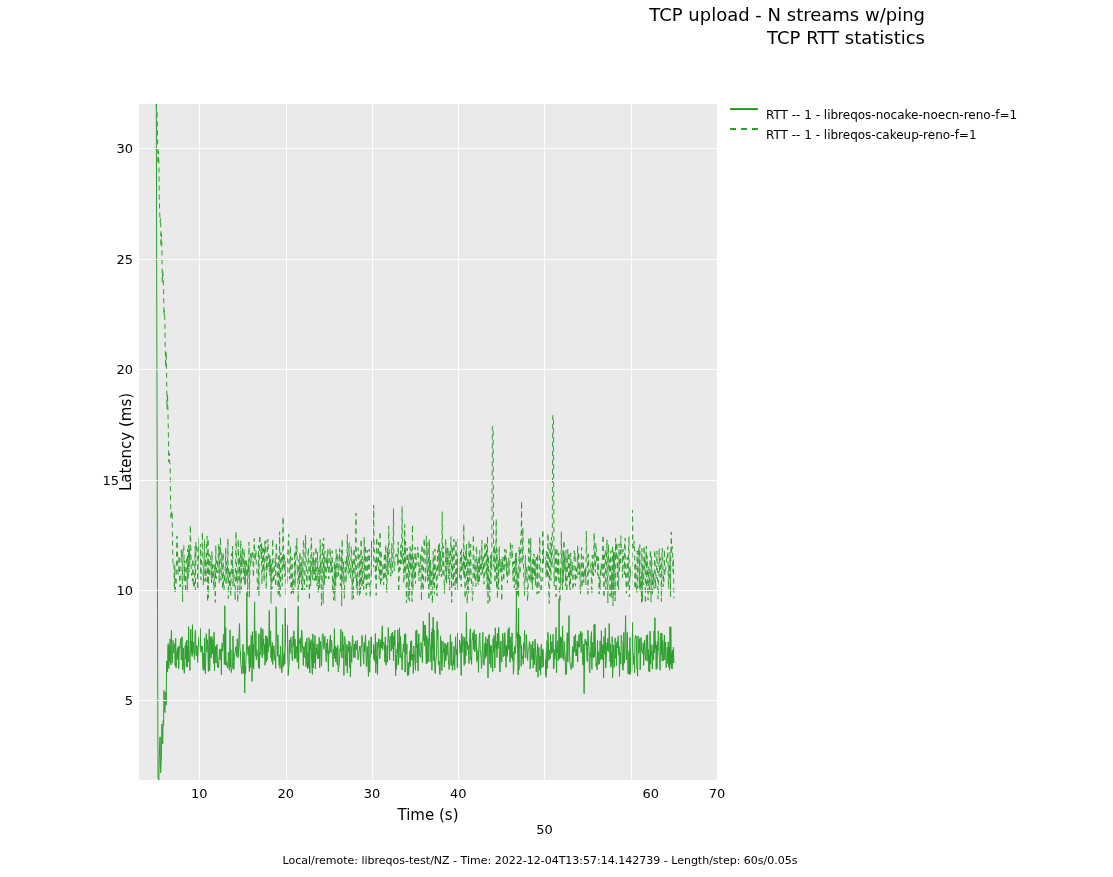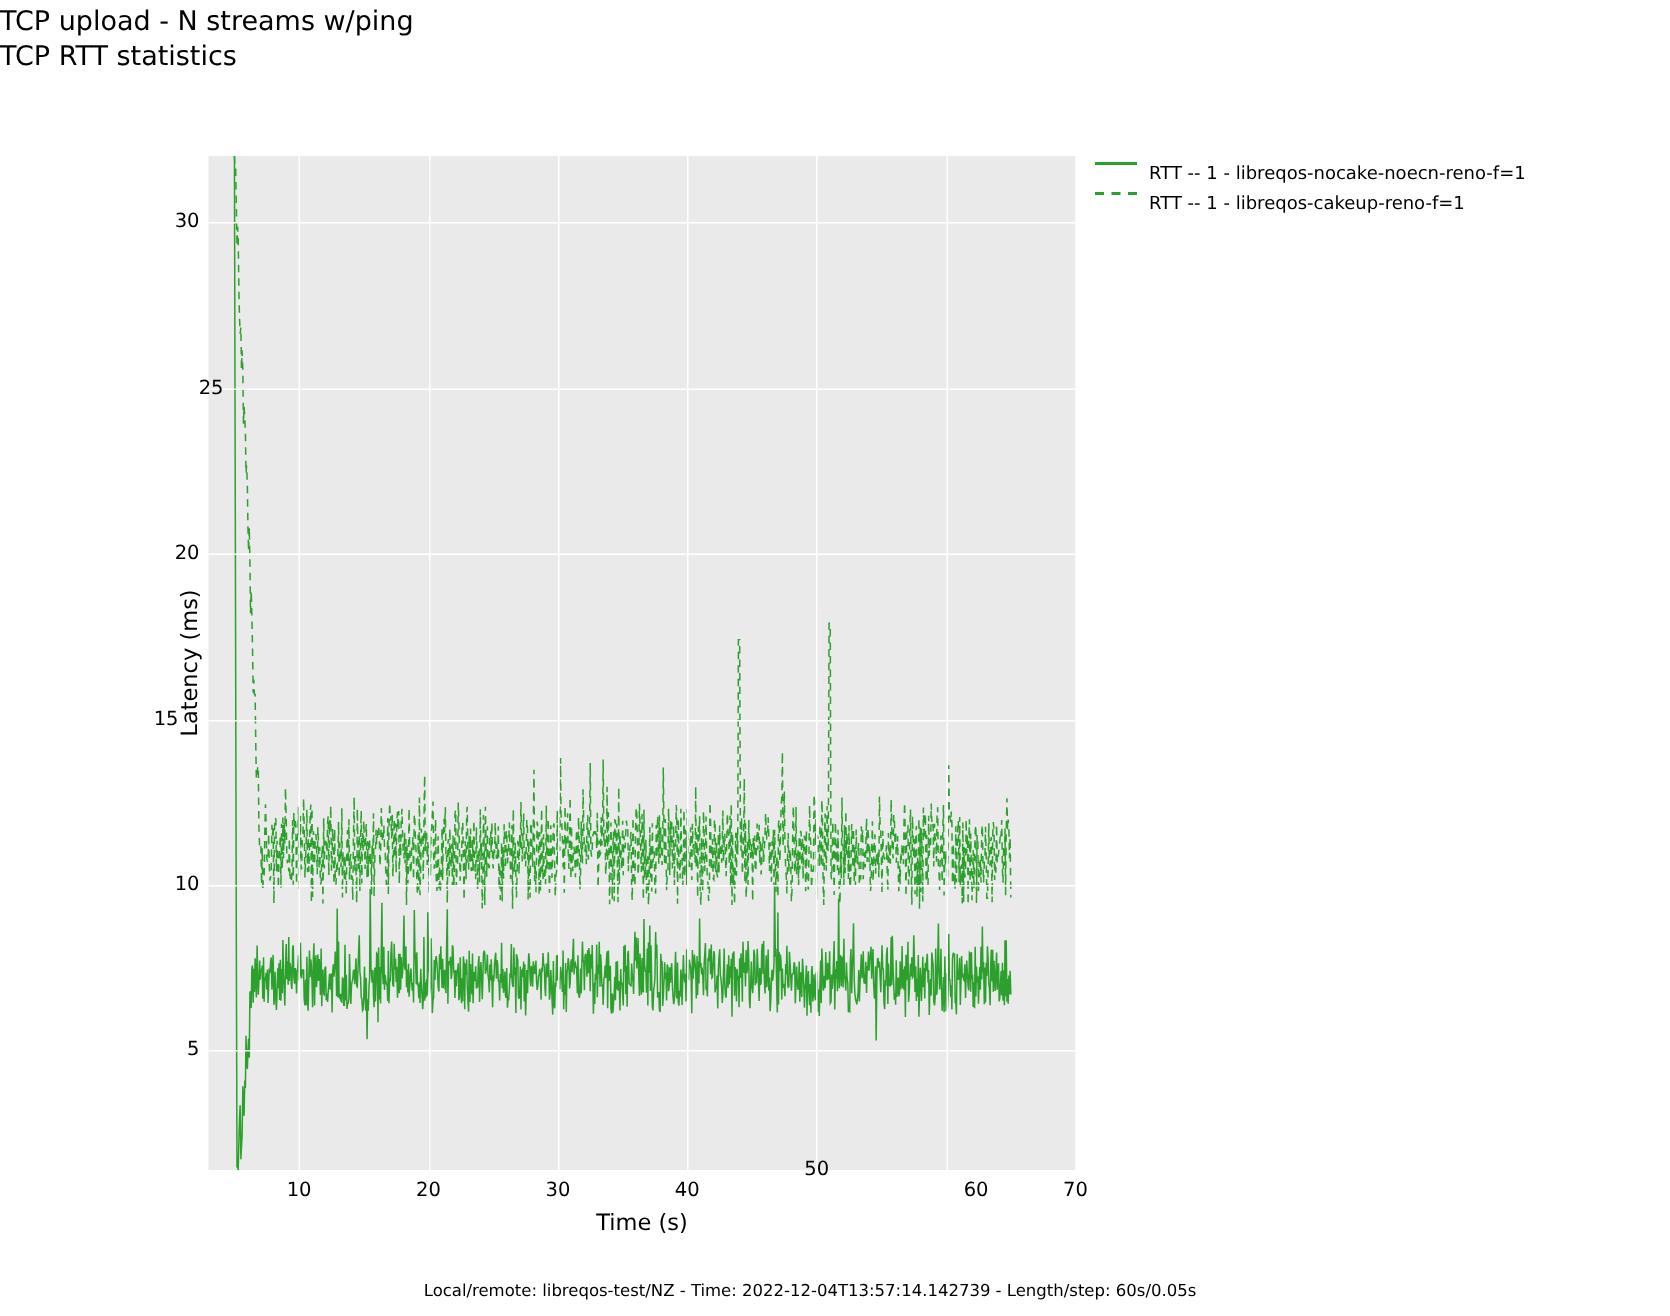--- a/index.html
+++ b/index.html
@@ -14,21 +14,21 @@
   .page {
     position: relative;
     width: 1113px;
     height: 877px;
   }
   .title {
     position: absolute;
     top: 4px;
     left: 0;
     width: 925px;
-    text-align: left;
+    text-align: right;
     font-size: 18px;
     line-height: 1.25;
   }
   .subtitle {
     display: block;
     font-size: 18px;
   }
   .plot-area {
     position: absolute;
     left: 139px;
@@ -127,30 +127,30 @@
       <div class="gridline-h" style="top: 265.098px;"></div>
       <div class="gridline-h" style="top: 154.641px;"></div>
       <div class="gridline-h" style="top: 44.183px;"></div>
     </div>
 
   <div id="xticks">
       <div class="xtick" style="left: 199.388px; top: 786px;">10</div>
       <div class="xtick" style="left: 285.657px; top: 786px;">20</div>
       <div class="xtick" style="left: 371.925px; top: 786px;">30</div>
       <div class="xtick" style="left: 458.194px; top: 786px;">40</div>
-      <div class="xtick" style="left: 544.463px; top: 772px; text-align: center;">50</div>
+      <div class="xtick" style="left: 544.463px; top: 822px; text-align: center;">50</div>
       <div class="xtick" style="left: 630.731px; top: 786px; margin-left: 20px;">60</div>
       <div class="xtick" style="left: 717px; top: 786px;">70</div>
     </div>
   <div id="yticks">
       <div class="ytick" style="left: 111px; top: 700.471px; width: 22px;">5</div>
       <div class="ytick" style="left: 111px; top: 590.013px; width: 22px;">10</div>
       <div class="ytick" style="left: 97px; top: 479.556px; width: 22px;">15</div>
       <div class="ytick" style="left: 111px; top: 369.098px; width: 22px;">20</div>
-      <div class="ytick" style="left: 111px; top: 258.641px; width: 22px; margin-left: 16px;">25</div>
+      <div class="ytick" style="left: 111px; top: 258.641px; width: 22px;">25</div>
       <div class="ytick" style="left: 111px; top: 148.183px; width: 22px;">30</div>
     </div>
 
   <div id="xlabel" class="xlabel" style="left: 428px; top: 806px;">Time (s)</div>
   <div id="ylabel" class="ylabel" style="left: 77px; top: 442px;">Latency (ms)</div>
 
   <div class="legend">
     <div class="legend-row">
       <div class="legend-swatch" style="border-top-style: solid;"></div>
       <span>RTT -- 1 - libreqos-nocake-noecn-reno-f=1</span>

